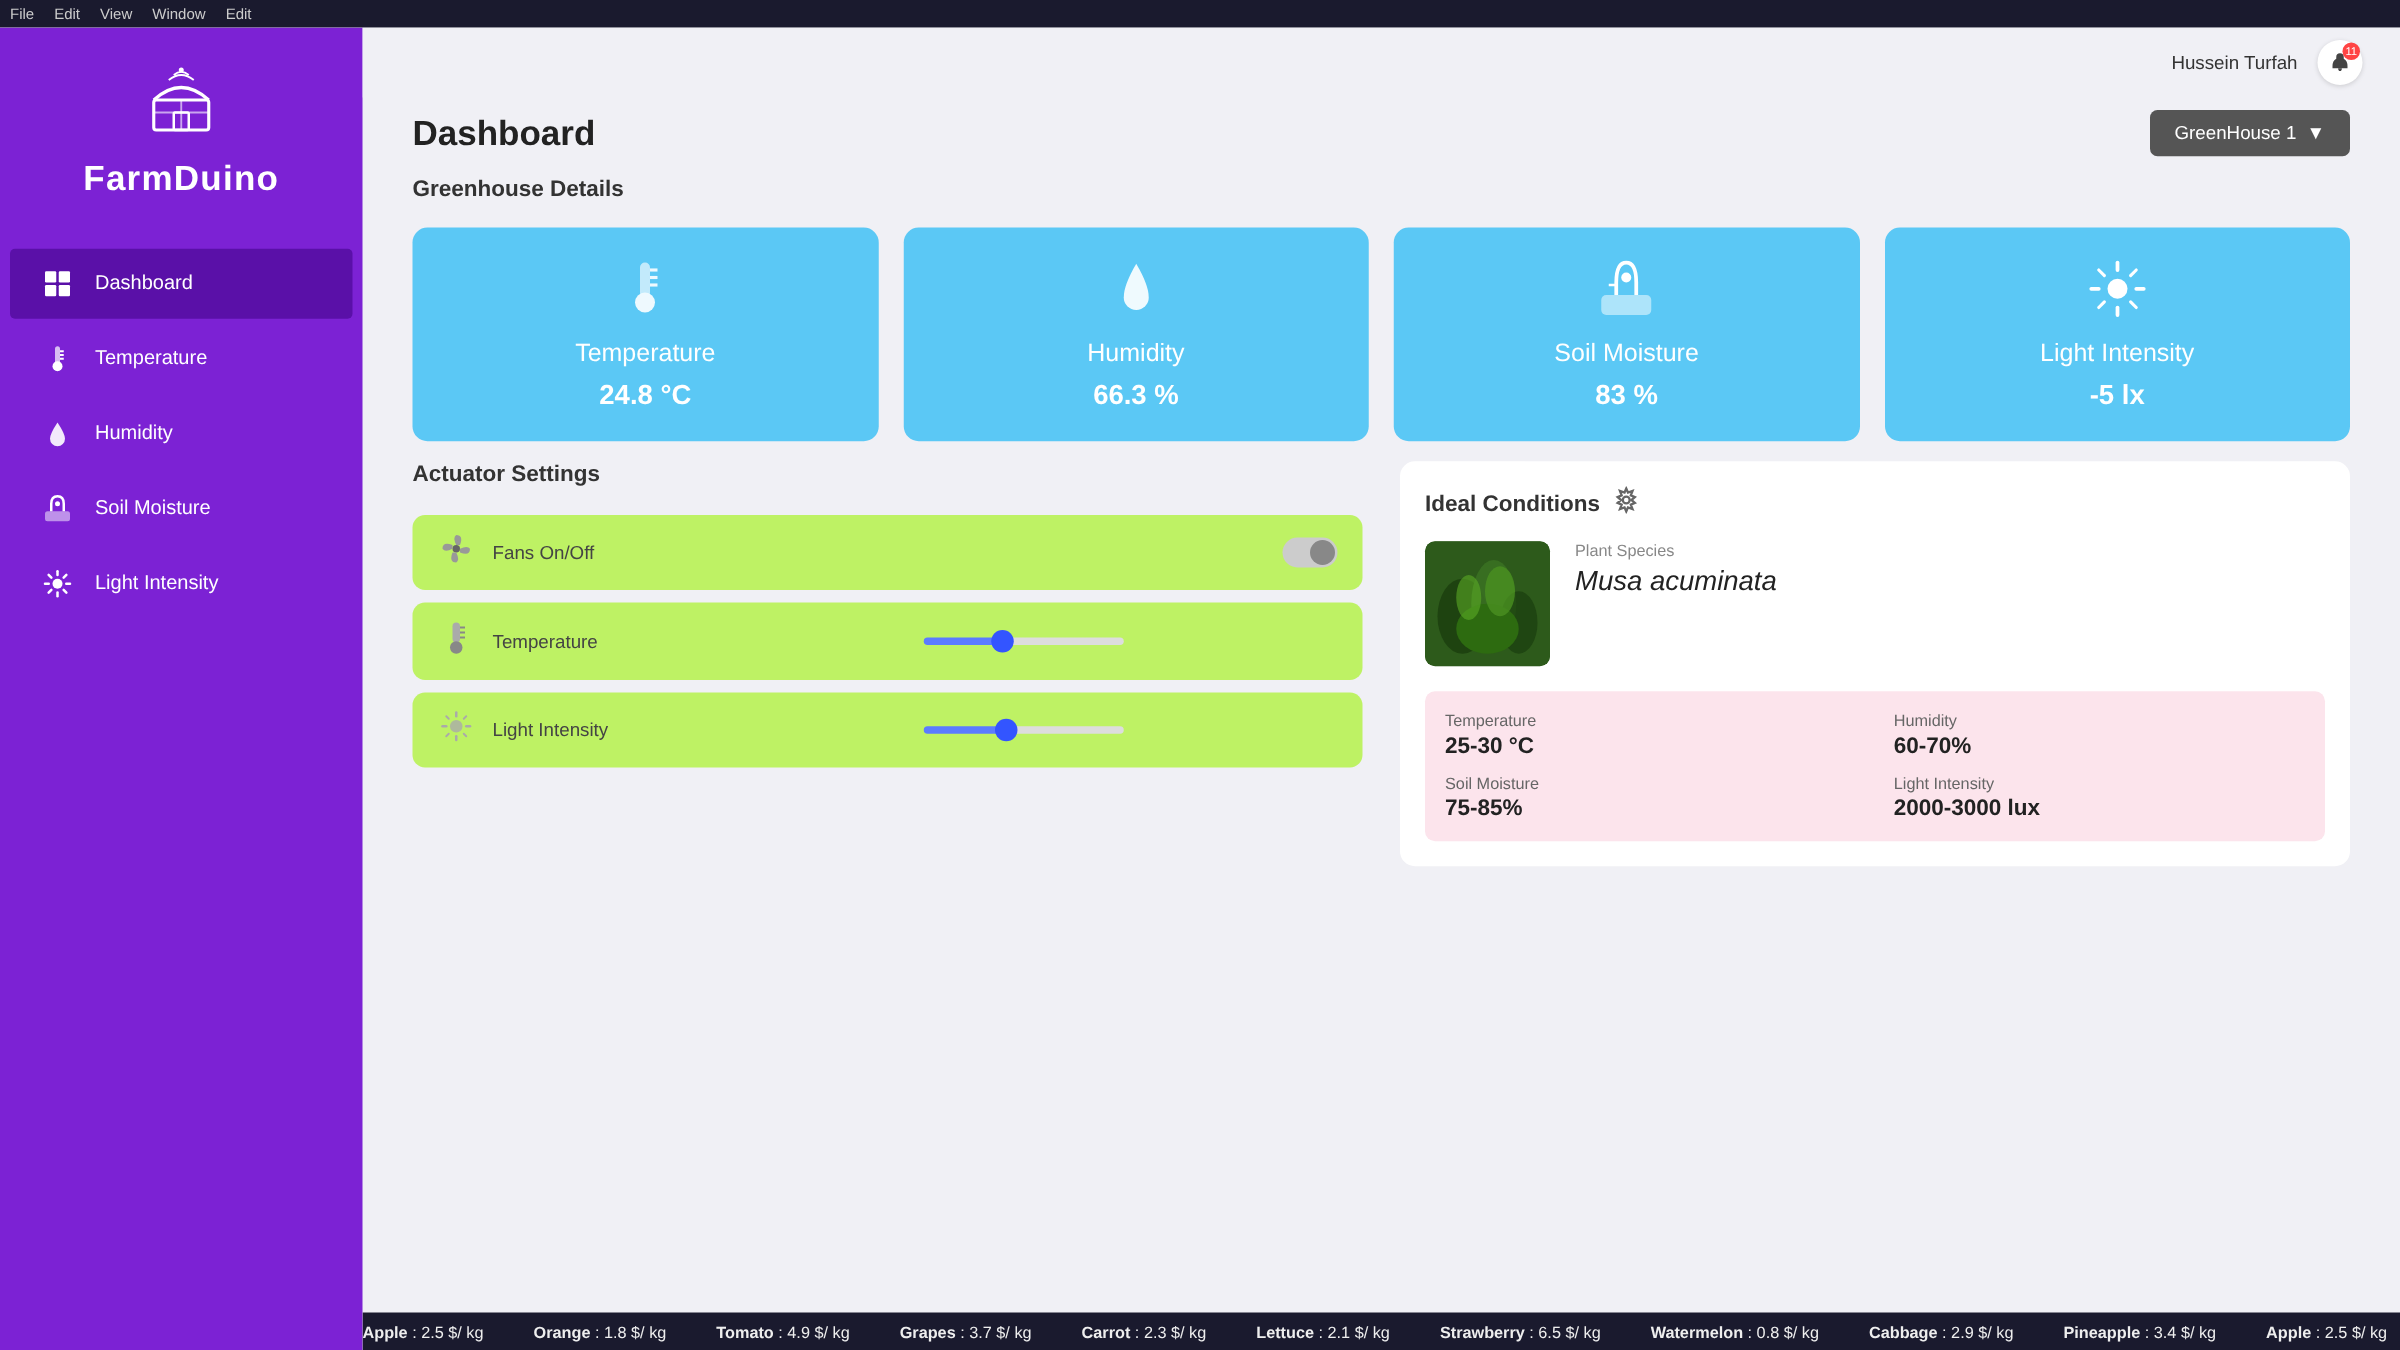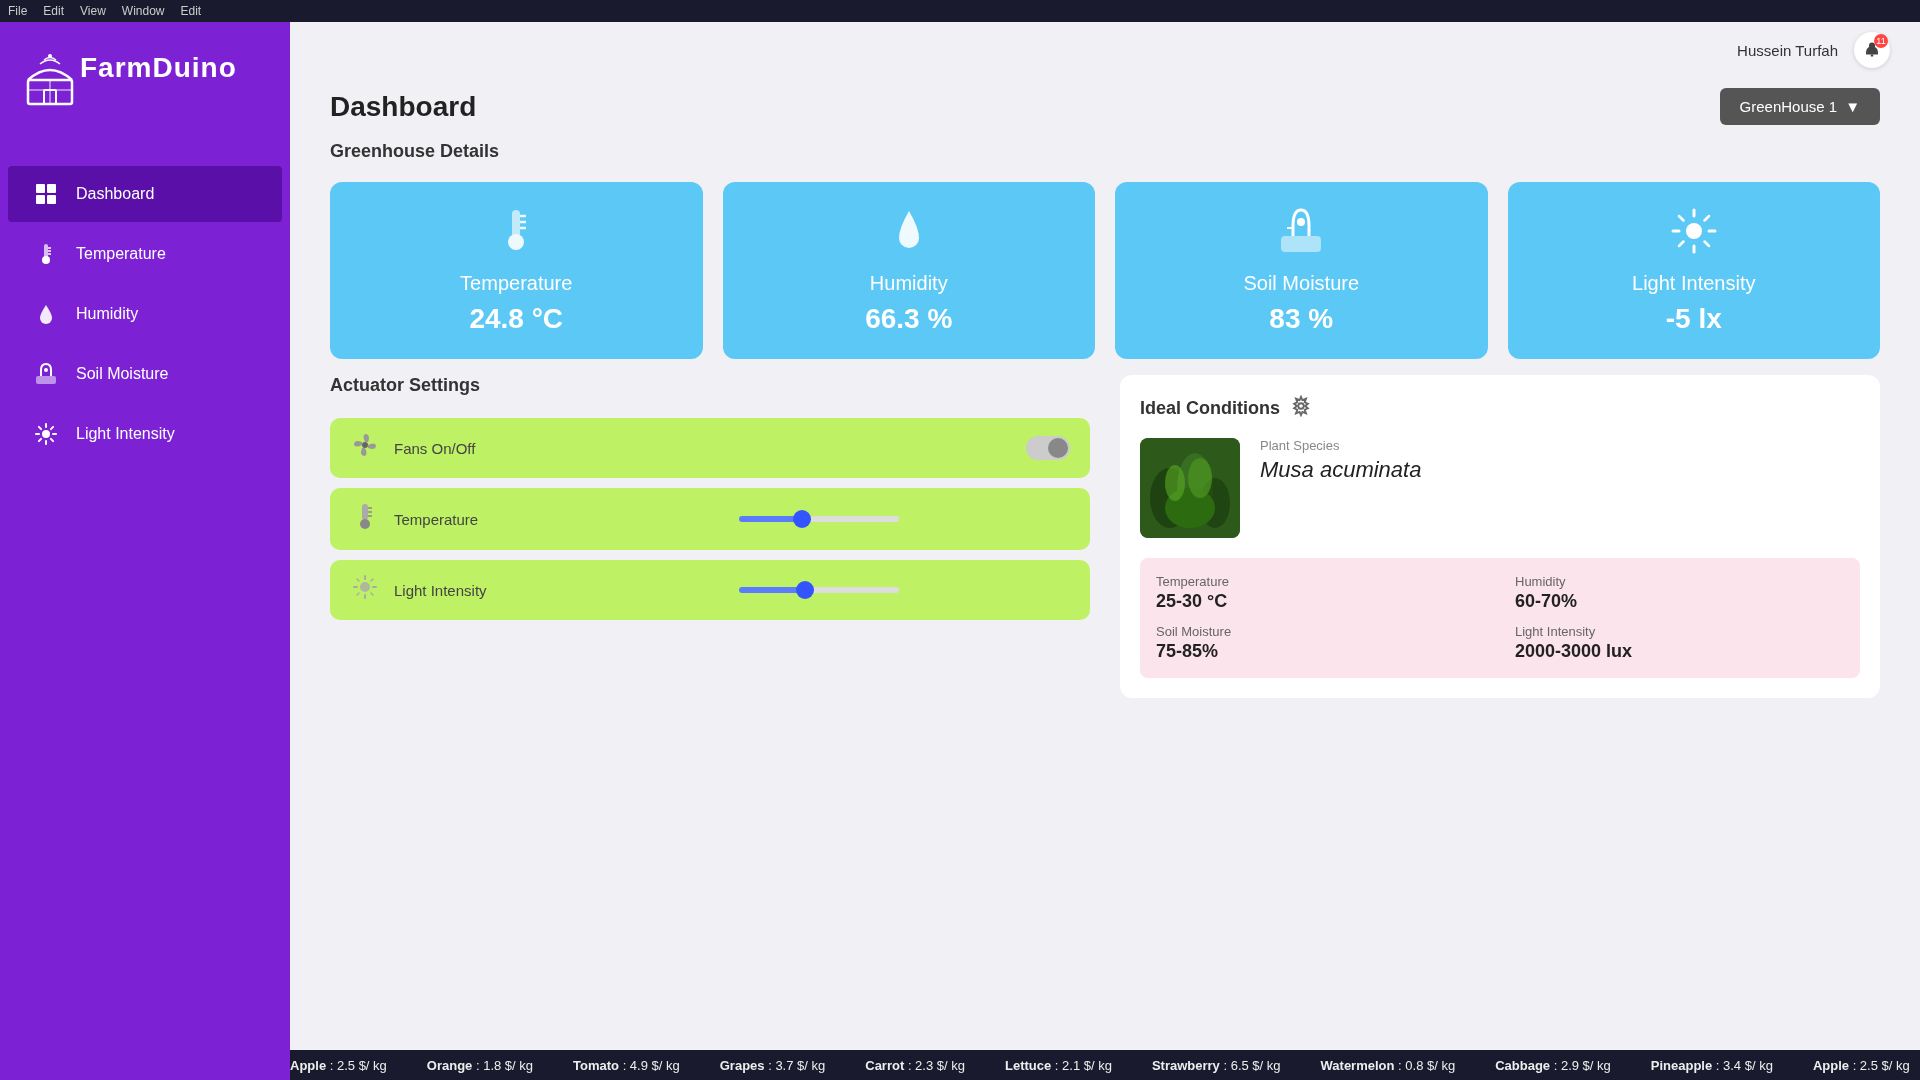--- a/index.html
+++ b/index.html
@@ -31,22 +31,22 @@
     .sidebar {
       width: 290px;
       background: #7c22d4;
       display: flex;
       flex-direction: column;
       flex-shrink: 0;
     }
 
     .sidebar-logo {
       display: flex;
-      flex-direction: row;
-      align-items: flex-start;
+      flex-direction: column;
+      align-items: center;
       padding: 30px 20px 20px;
       color: white;
     }
 
     .logo-icon {
       font-size: 48px;
       margin-bottom: 8px;
     }
 
     .logo-text {
@@ -206,21 +206,21 @@
     .metric-card-icon {
       font-size: 32px;
     }
 
     .metric-card-label {
       font-size: 20px;
       font-weight: 500;
     }
 
     .metric-card-value {
-      font-size: 28px;
+      font-size: 22px;
       font-weight: 700;
       text-align: right;
     }
 
     
     .two-col {
       display: grid;
       grid-template-columns: 1fr 1fr;
       gap: 30px;
     }

